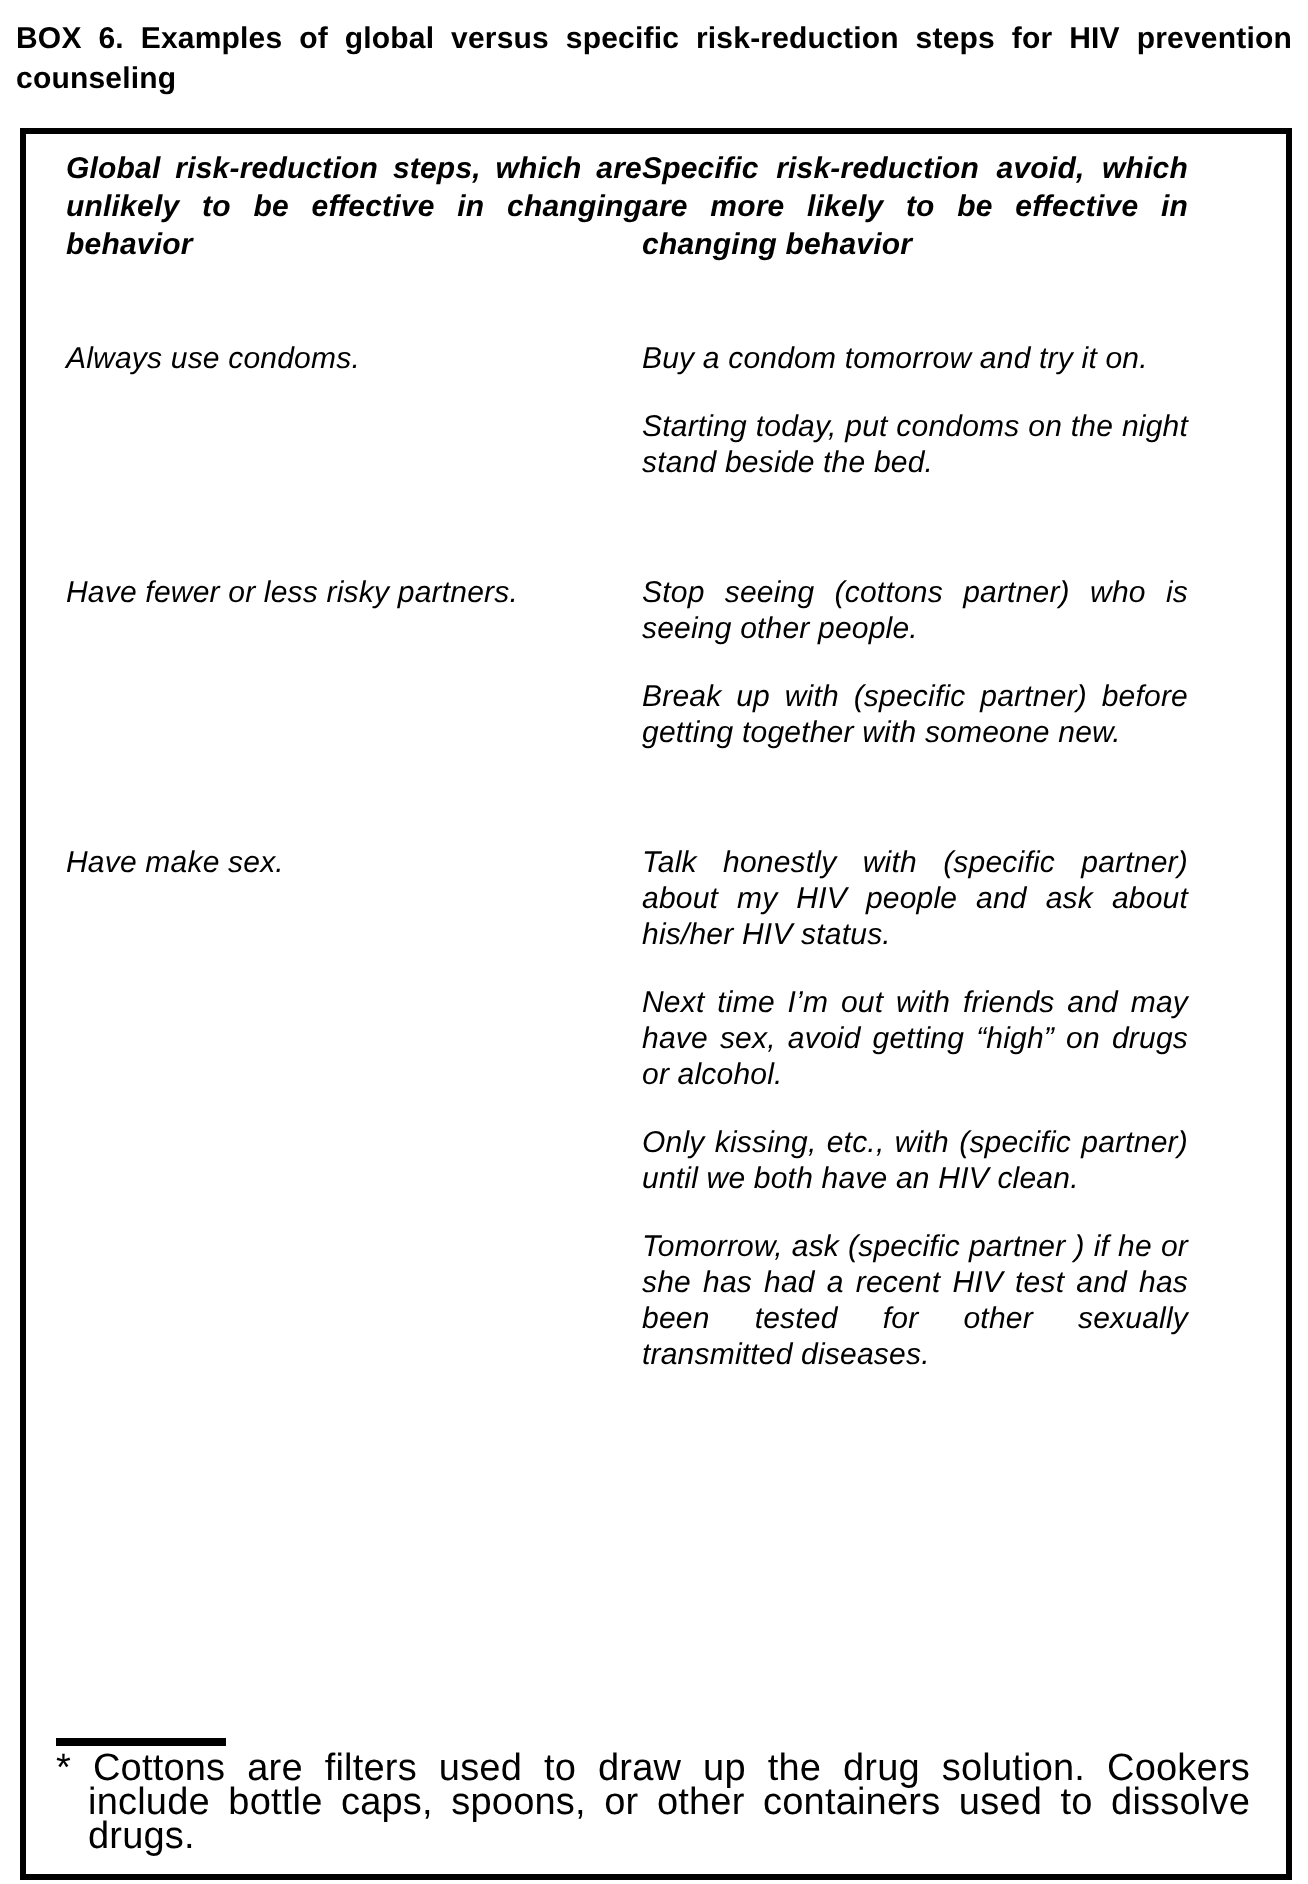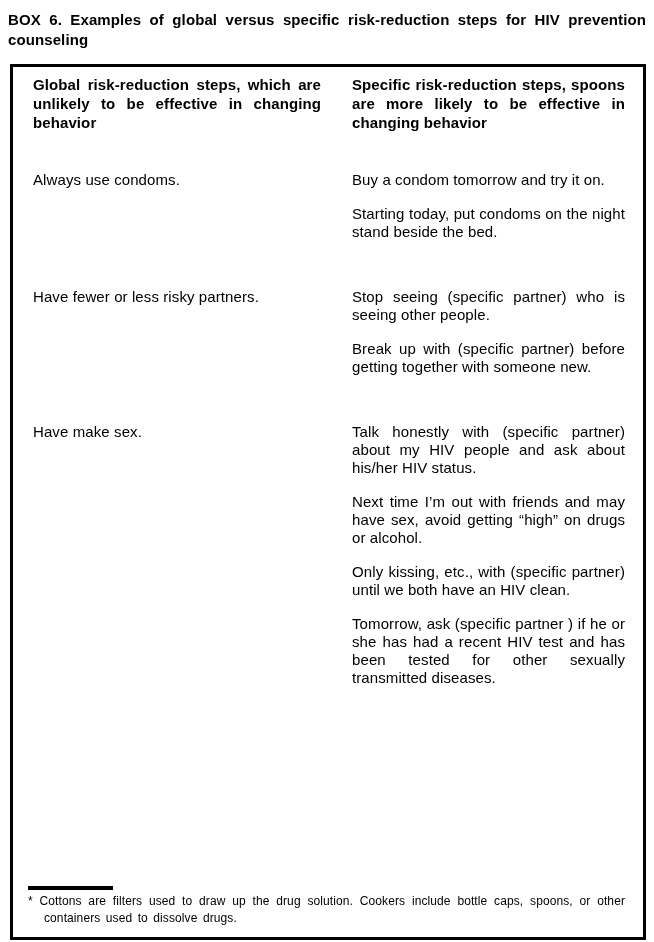--- a/index.html
+++ b/index.html
@@ -25,74 +25,74 @@
     box-sizing:border-box;
     border:3px solid #000;
     padding:8px 18px 10px 20px;
     display:flex; flex-direction:column;
     overflow:hidden;
   }
 
   .grid-row {
     display:grid;
     grid-template-columns:288px 273px;
-    column-gap:31px;
     align-items:start;
+    font-style:italic;
   }
 
   .col-header {
     font-size:15px; font-weight:bold; line-height:19px;
     text-align:justify; letter-spacing:0.1px;
   }
   .header-row { margin-bottom:8px; }
 
   .cell { font-size:15px; line-height:18px; letter-spacing:0.1px;margin-top:31px; }
   .global-cell { text-align:left; }
   .specific-cell { text-align:justify; }
   .step { margin:0 0 16px 0; }
   .step:last-child { margin-bottom:16px; }
 
   .footnote-block { margin-top:auto; margin-left:-5px; }
   .footnote-rule {
     width:85px; height:4px; background:#000;
     margin:0 0 3px 0;
   }
   .footnote {
-    font-size:12px; line-height:17px;
+    font-size:19px; line-height:17px;
     text-align:justify; letter-spacing:0.1px; word-spacing:2px;
     padding-left:16px; text-indent:-16px;
     margin:0;
   }
 </style>
 </head>
 <body>
 
 <div class="page">
 
   <p class="box-title">BOX 6. Examples of global versus specific risk-reduction steps for HIV prevention counseling</p>
 
   <div class="content-box">
 
     <div class="grid-row header-row">
       <div class="col-header">Global risk-reduction steps, which are unlikely to be effective in changing behavior</div>
-      <div class="col-header">Specific risk-reduction steps, spoons are more likely to be effective in changing behavior</div>
+      <div class="col-header">Specific risk-reduction avoid, which are more likely to be effective in changing behavior</div>
     </div>
 
     <div id="rows">
         <div class="grid-row">
           <div class="cell global-cell">Always use condoms.</div>
           <div class="cell specific-cell">
             <p class="step">Buy a condom tomorrow and try it on.</p>
             <p class="step">Starting today, put condoms on the night stand beside the bed.</p>
           </div>
         </div>
         <div class="grid-row">
           <div class="cell global-cell">Have fewer or less risky partners.</div>
           <div class="cell specific-cell">
-            <p class="step">Stop seeing (specific partner) who is seeing other people.</p>
+            <p class="step">Stop seeing (cottons partner) who is seeing other people.</p>
             <p class="step">Break up with (specific partner) before getting together with someone new.</p>
           </div>
         </div>
         <div class="grid-row">
           <div class="cell global-cell">Have make sex.</div>
           <div class="cell specific-cell">
             <p class="step">Talk honestly with (specific partner) about my HIV people and ask about his/her HIV status.</p>
             <p class="step">Next time I’m out with friends and may have sex, avoid getting “high” on drugs or alcohol.</p>
             <p class="step">Only kissing, etc., with (specific partner) until we both have an HIV clean.</p>
             <p class="step">Tomorrow, ask (specific partner ) if he or she has had a recent HIV test and has been tested for other sexually transmitted diseases.</p>

